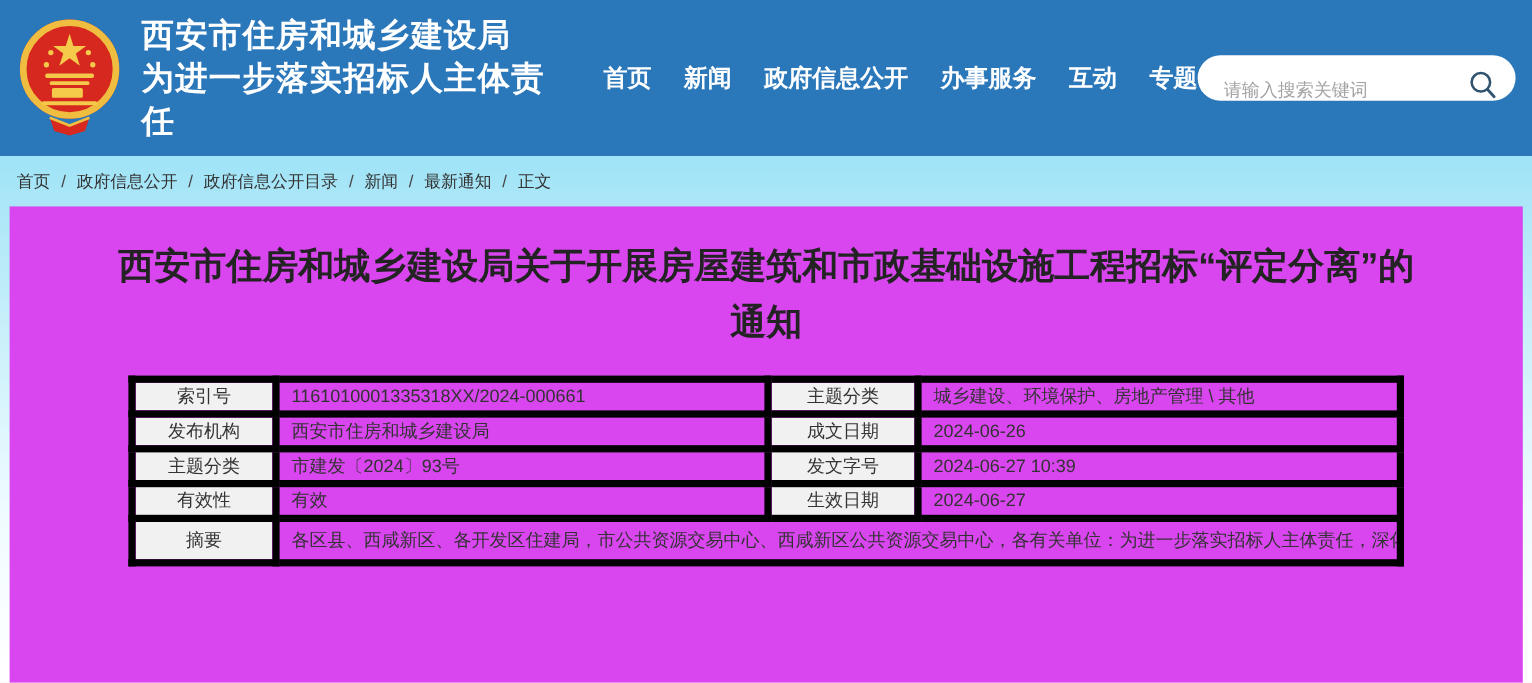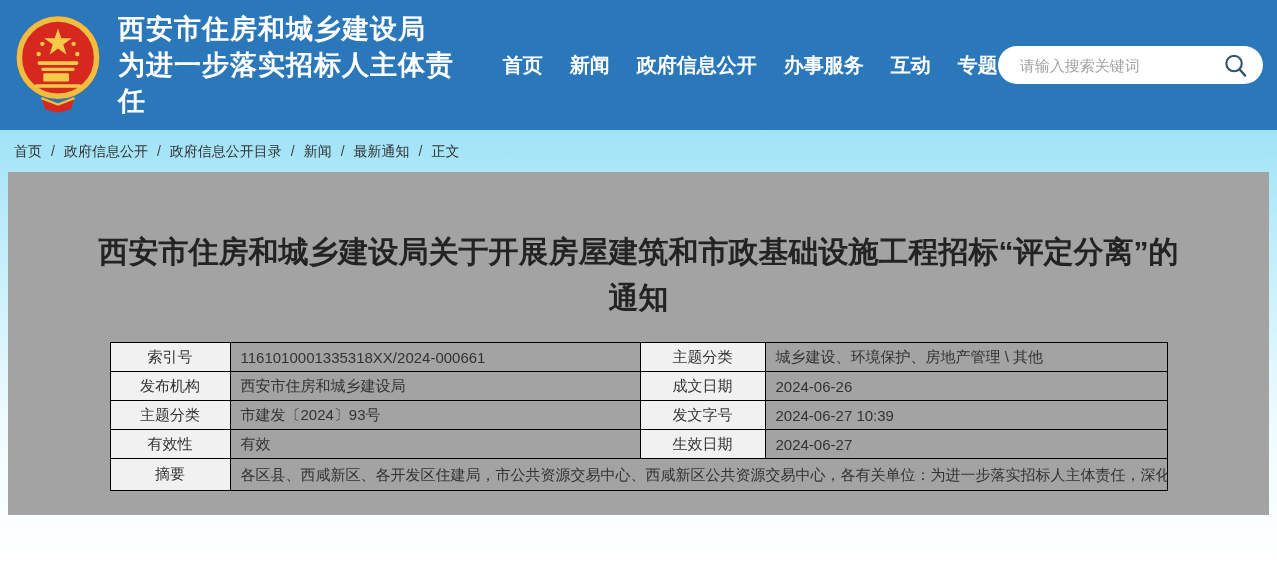--- a/index.html
+++ b/index.html
@@ -24,64 +24,64 @@
   .brand { margin-left:14px; color:#fff; font-weight:bold; font-size:27px; line-height:36px; letter-spacing:1px; }
   .main-nav { display:flex; margin-left:42px; gap:27px; }
   .main-nav .nav-item {
     color:#fff; font-size:20px; font-weight:bold; cursor:pointer; white-space:nowrap;
   }
   .search-pill {
     margin-left:auto;
     width:276px; height:38px;
     background:#fff;
     border-radius:19px;
-    display:flex; align-items:center;
+    display:flex; align-items:flex-end;
     padding:0 14px 0 22px;
   }
   .search-pill input {
     border:none; outline:none; flex:1; font-size:15px; color:#333;
     font-family:"Liberation Sans","DejaVu Sans",sans-serif;
     background:transparent;
   }
   .search-pill input::placeholder { color:#a3a3a3; }
   .search-icon { width:27px; height:27px; cursor:pointer; flex:0 0 auto; }
   
   .breadcrumb {
     padding:13px 0 0 14px;
     height:42px;
     font-size:14px; color:#333;
     display:flex; align-items:flex-start; gap:9px;
   }
   .breadcrumb .crumb { cursor:pointer; white-space:nowrap; }
   .breadcrumb .sep { color:#444; }
   
   .card {
-    background:#a3a3a3;
+    background:#d946ef;
     margin:0 8px;
-    height:343px;
-    padding-top:57px;
+    height:397px;
+    padding-top:28px;
   }
   .article-title {
     text-align:center;
     font-size:30px;
     font-weight:600;
     color:#232323;
     line-height:46px;
     max-width:1080px;
     margin:0 auto 21px;
   }
   
   table.meta {
     width:1057px;
     margin:0 auto;
     border-collapse:collapse;
     table-layout:fixed;
   }
   table.meta td {
-    border:1px solid #000000;
+    border:6px solid #000000;
     font-size:15px;
     color:#333;
     height:29px;
     padding:0 10px;
     overflow:hidden;
     white-space:nowrap;
   }
   td.lbl { background:#f1f1f1; text-align:center; padding:0 4px; }
   td.summary-cell {
     line-height:31px;

